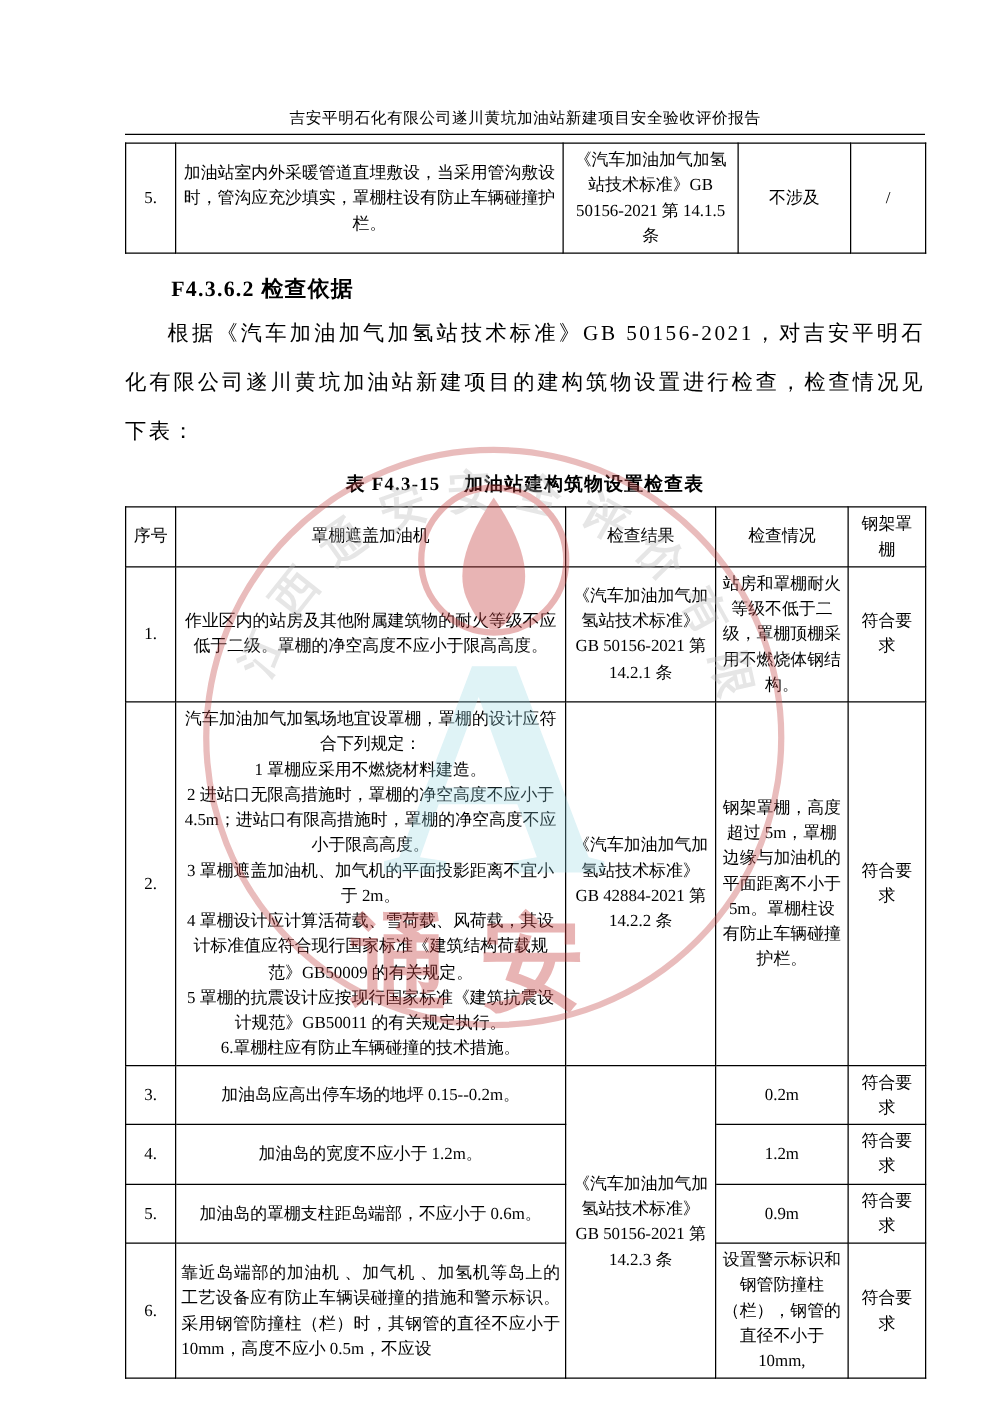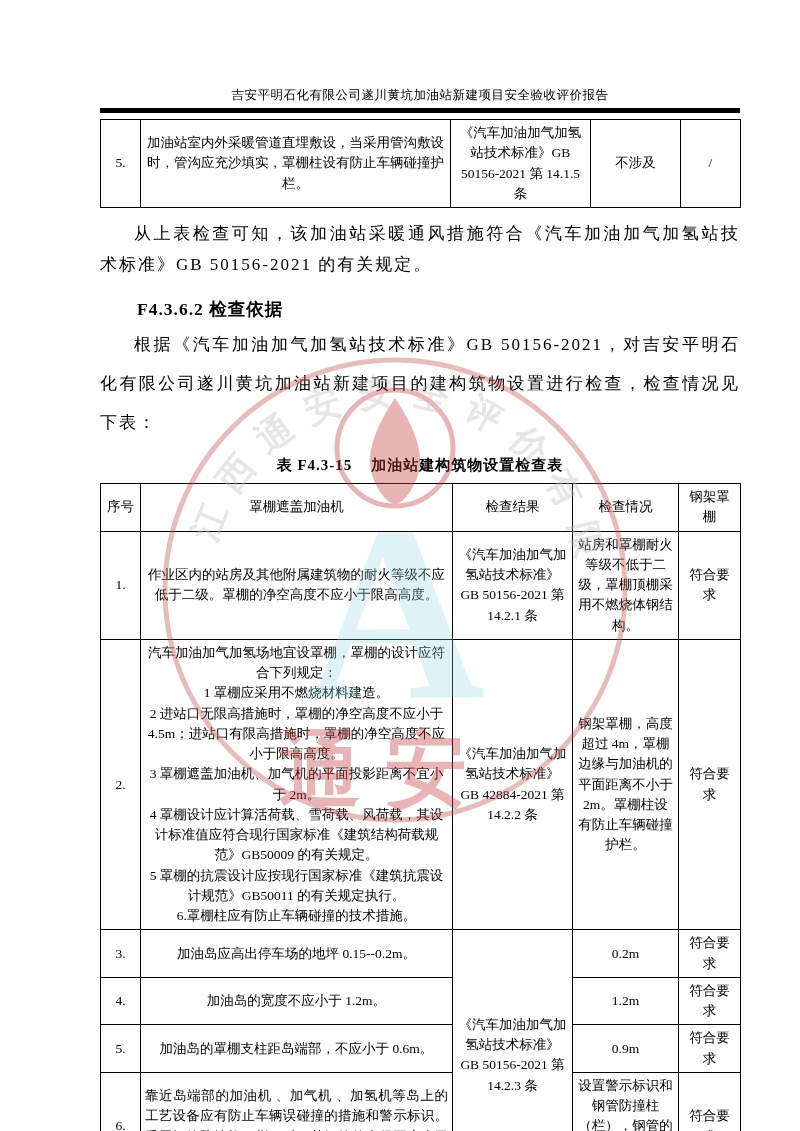--- a/index.html
+++ b/index.html
@@ -5,21 +5,21 @@
   * { margin:0; padding:0; box-sizing:border-box; }
   html,body { background:#ffffff; }
   .page {
     position:relative; width:800px; height:1131px; margin:0 auto;
     background:#ffffff; color:#000;
     font-family:"Liberation Serif","DejaVu Serif",serif;
     overflow:hidden;
   }
   .content { position:absolute; left:100px; top:85px; width:640px; }
 
-  .header { border-bottom:5px solid #000000; padding-bottom:4px; text-align:center; }
+  .header { border-bottom:1px solid #000000; padding-bottom:4px; text-align:center; }
   .header-title { font-size:12.5px; letter-spacing:0.5px; }
 
   table.tbl { width:100%; border-collapse:collapse; table-layout:fixed; margin-top:6px; }
   table.tbl td {
     border:1px solid #000; font-size:13.5px; line-height:1.5;
     padding:3px 4px; vertical-align:middle; word-break:break-word;
   }
   .c-center { text-align:center; }
   .c-justify { text-align:justify; }
   .pre { white-space:pre-line; }
@@ -86,21 +86,20 @@
         <tr class="r-top">
           <td class="c-center">5.</td>
           <td class="c-center">加油站室内外采暖管道直埋敷设，当采用管沟敷设时，管沟应充沙填实，罩棚柱设有防止车辆碰撞护栏。</td>
           <td class="c-center">《汽车加油加气加氢站技术标准》GB 50156-2021 第 14.1.5 条</td>
           <td class="c-center">不涉及</td>
           <td class="c-center">/</td>
         </tr>
       </tbody>
     </table>
 
-    <p class="para">从上表检查可知，该加油站采暖通风措施符合《汽车加油加气加氢站技术标准》GB 50156-2021 的有关规定。</p>
 
     <h3 class="heading">F4.3.6.2 检查依据</h3>
 
     <p class="para para2">根据《汽车加油加气加氢站技术标准》GB 50156-2021，对吉安平明石化有限公司遂川黄坑加油站新建项目的建构筑物设置进行检查，检查情况见下表：</p>
 
     <div class="caption">表 F4.3-15    加油站建构筑物设置检查表</div>
 
     <table class="tbl">
       <colgroup>
         <col style="width:40px">
@@ -129,21 +128,21 @@
         <tr class="r2">
           <td class="c-center">2.</td>
           <td class="c-center pre">汽车加油加气加氢场地宜设罩棚，罩棚的设计应符合下列规定：
 1 罩棚应采用不燃烧材料建造。
 2 进站口无限高措施时，罩棚的净空高度不应小于 4.5m；进站口有限高措施时，罩棚的净空高度不应小于限高高度。
 3 罩棚遮盖加油机、加气机的平面投影距离不宜小于 2m。
 4 罩棚设计应计算活荷载、雪荷载、风荷载，其设计标准值应符合现行国家标准《建筑结构荷载规范》GB50009 的有关规定。
 5 罩棚的抗震设计应按现行国家标准《建筑抗震设计规范》GB50011 的有关规定执行。
 6.罩棚柱应有防止车辆碰撞的技术措施。</td>
           <td class="c-center">《汽车加油加气加氢站技术标准》GB 42884-2021 第 14.2.2 条</td>
-          <td class="c-center">钢架罩棚，高度超过 4m，罩棚边缘与加油机的平面距离不小于 2m。罩棚柱设有防止车辆碰撞护栏。</td>
+          <td class="c-center">钢架罩棚，高度超过 5m，罩棚边缘与加油机的平面距离不小于 5m。罩棚柱设有防止车辆碰撞护栏。</td>
           <td class="c-center">符合要求</td>
         </tr>
 
         <tr class="r3">
           <td class="c-center">3.</td>
           <td class="c-center">加油岛应高出停车场的地坪 0.15--0.2m。</td>
           <td class="c-center" rowspan="4">《汽车加油加气加氢站技术标准》GB 50156-2021 第 14.2.3 条</td>
           <td class="c-center">0.2m</td>
           <td class="c-center">符合要求</td>
         </tr>

